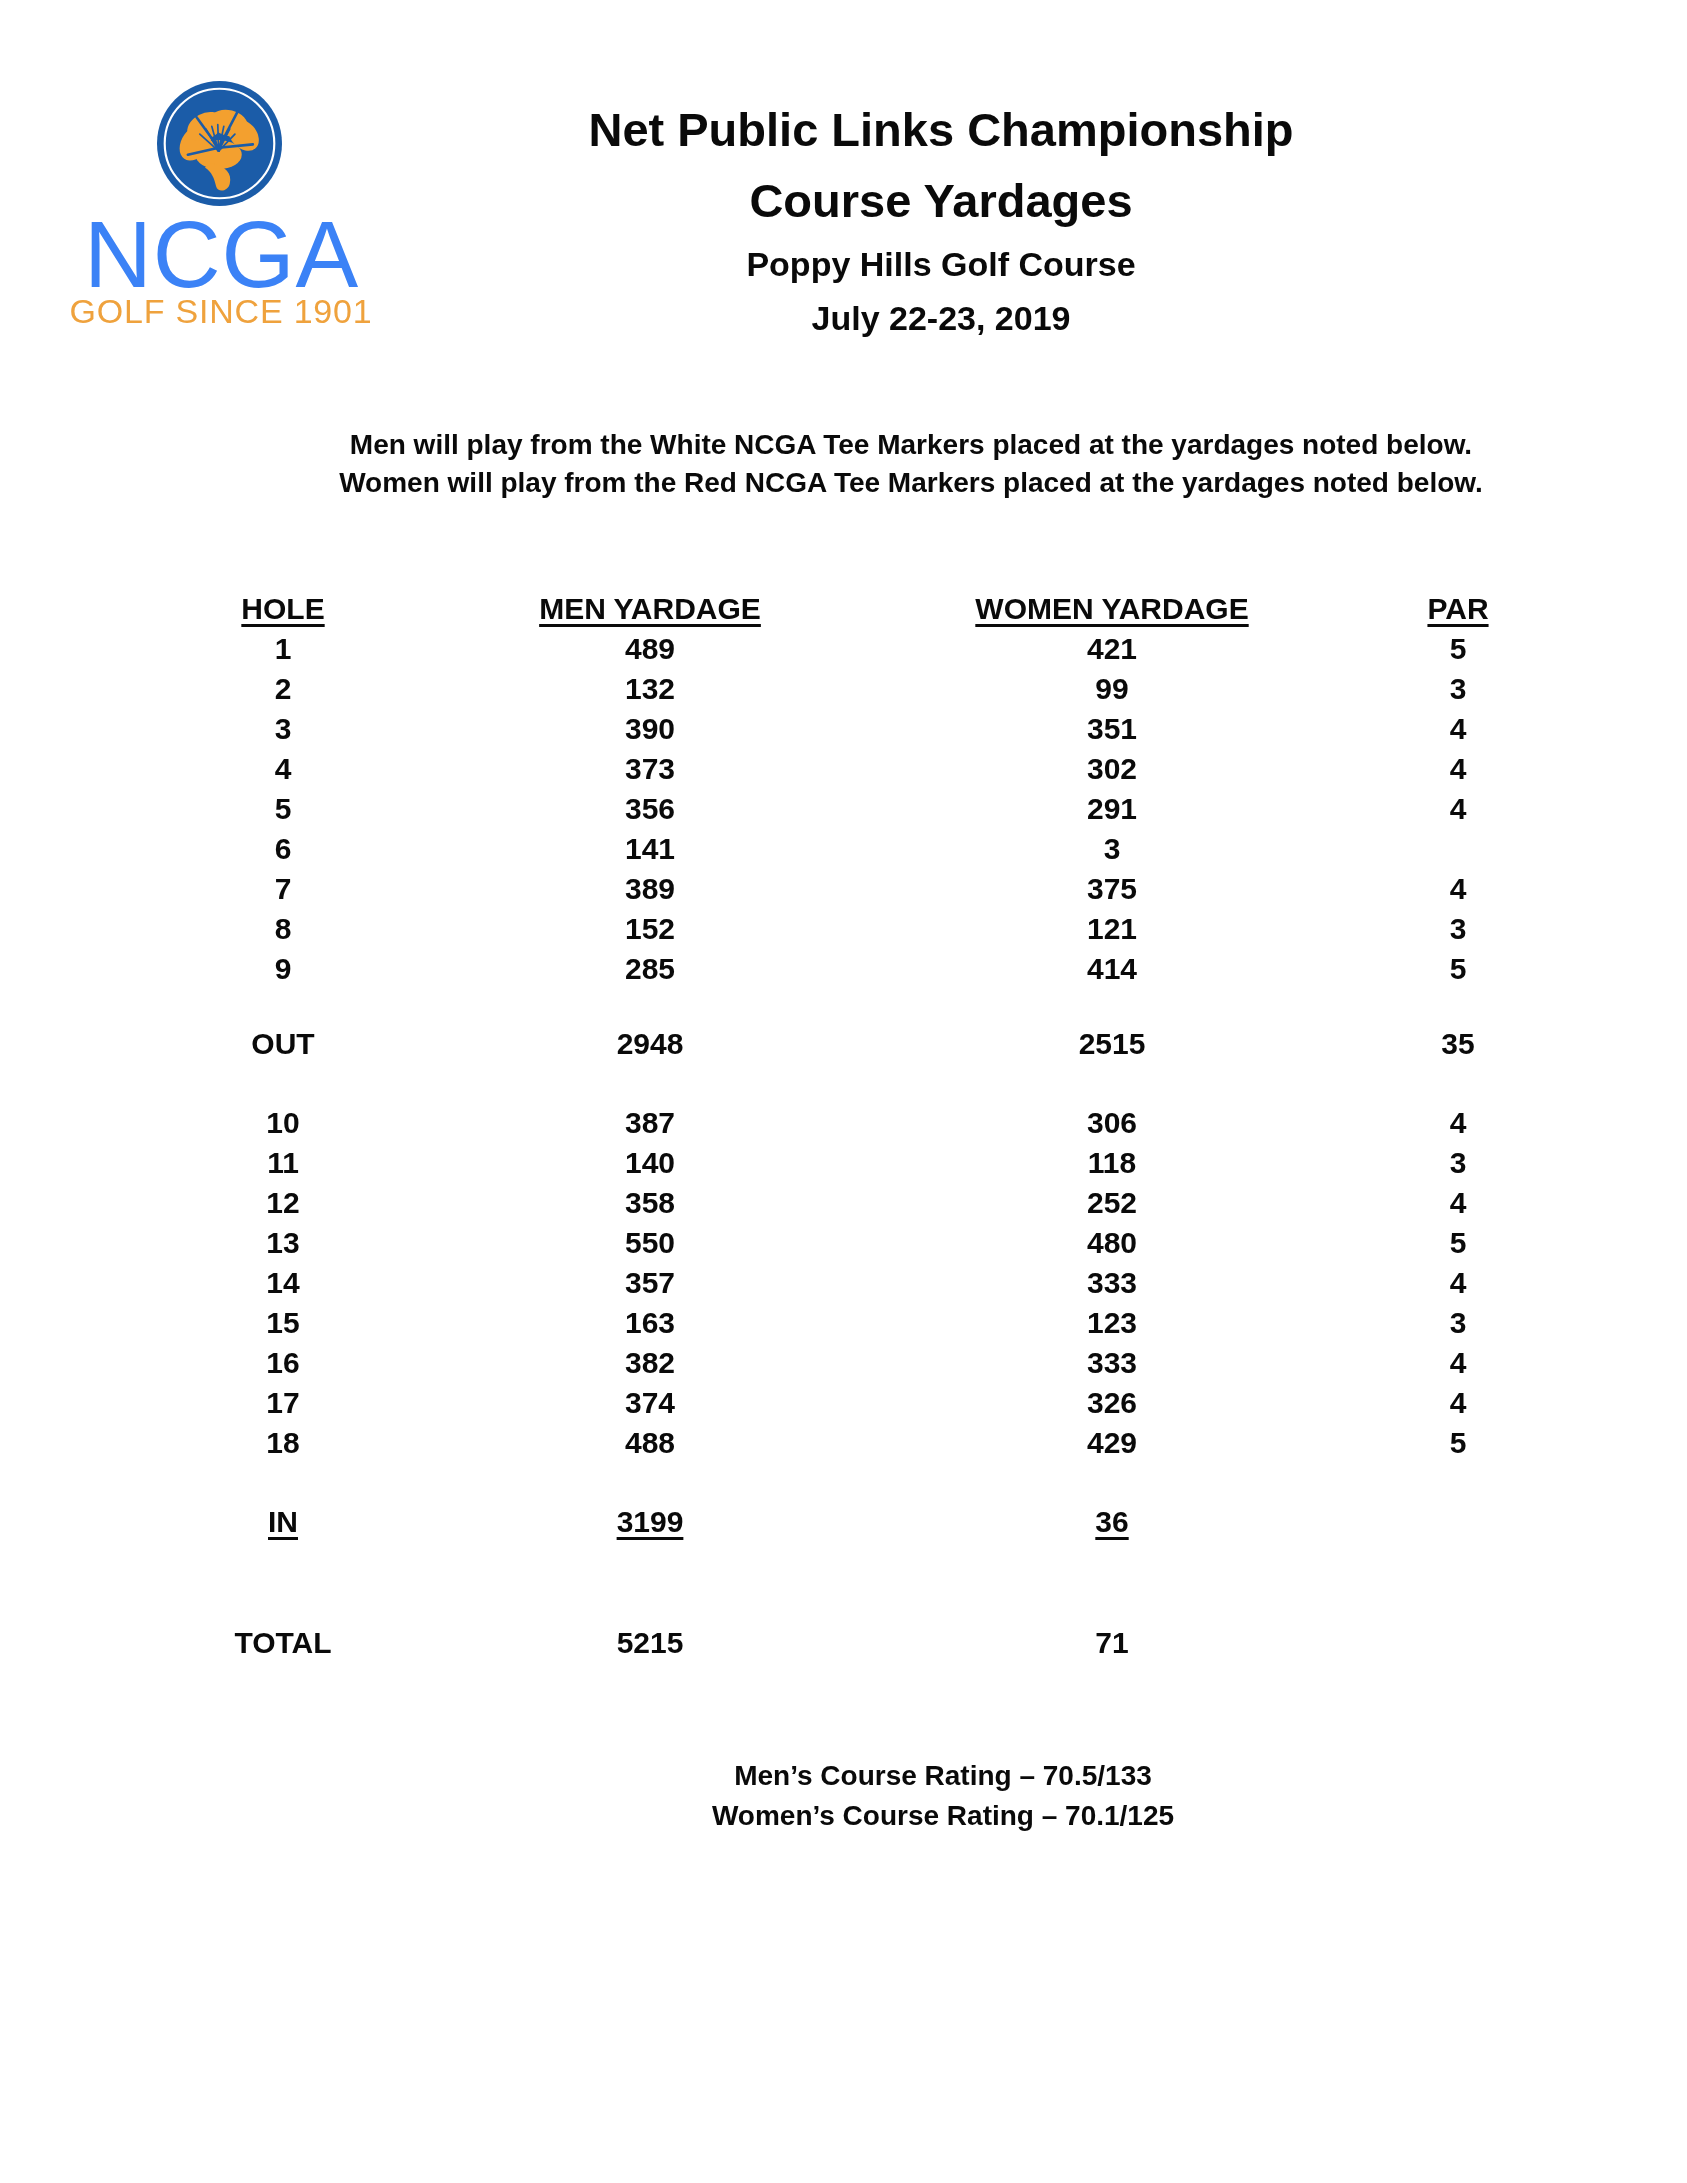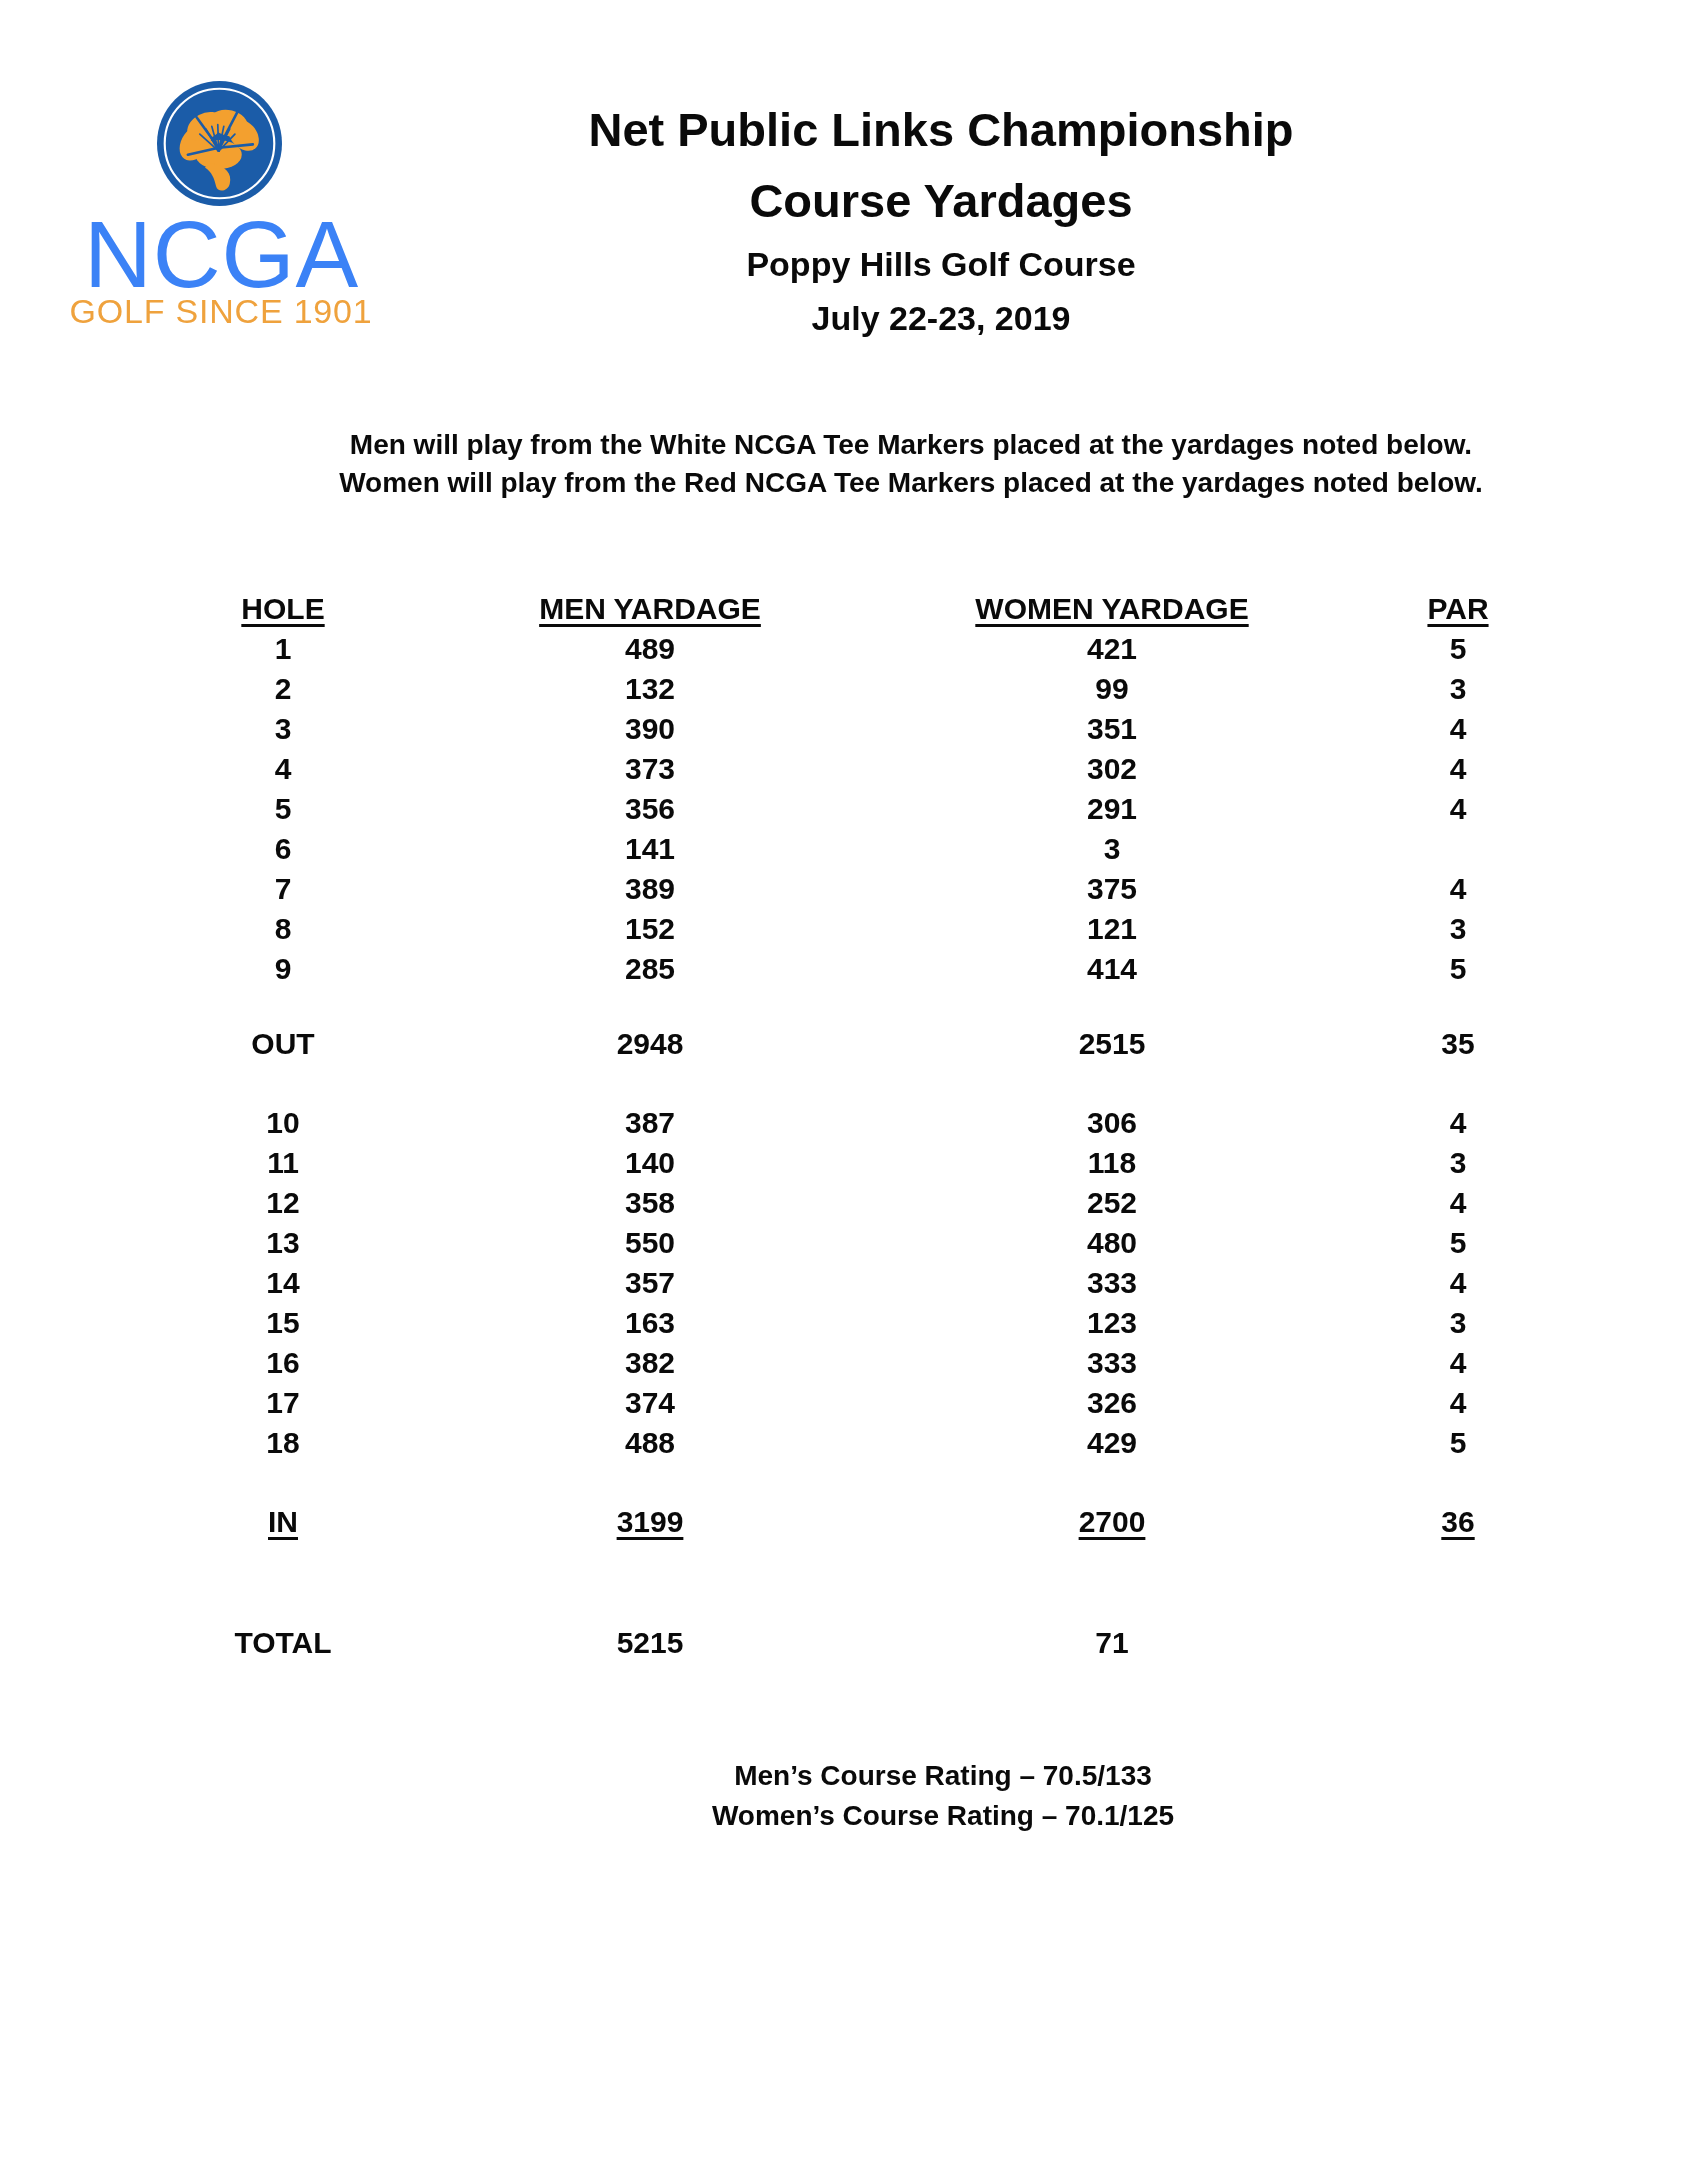--- a/index.html
+++ b/index.html
@@ -218,21 +218,20 @@
     <div class="trow">
       <div class="tcell">18</div>
       <div class="tcell">488</div>
       <div class="tcell">429</div>
       <div class="tcell">5</div>
     </div>
 
     <div class="trow row-in">
       <div class="tcell u">IN</div>
       <div class="tcell u">3199</div>
-      <div class="tcell u">2700</div>
       <div class="tcell u">36</div>
     </div>
 
     <div class="trow row-total">
       <div class="tcell">TOTAL</div>
       <div class="tcell">5215</div>
       <div class="tcell">71</div>
     </div>
   </div>
 

